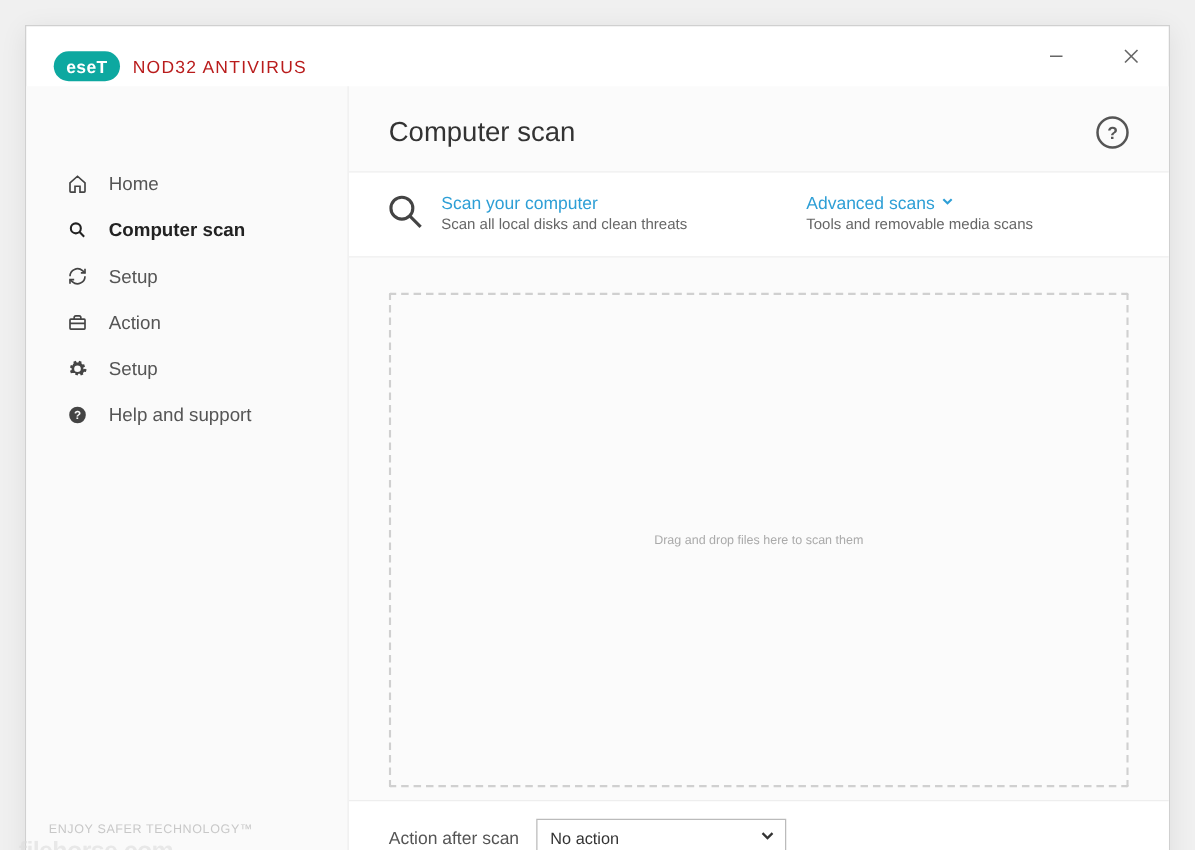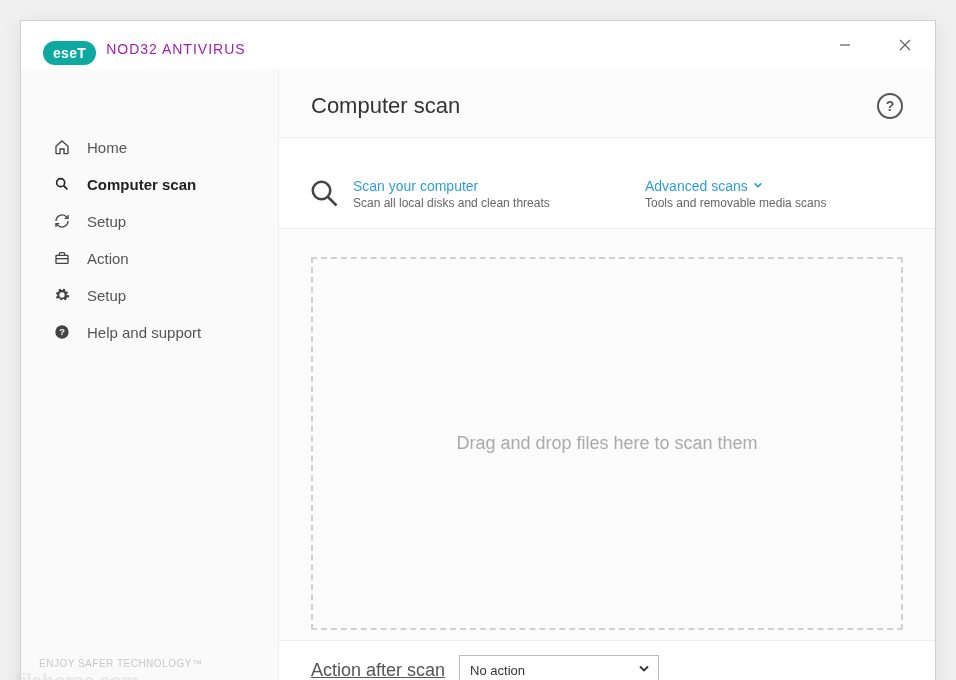--- a/index.html
+++ b/index.html
@@ -51,34 +51,35 @@
       border-right: 1px solid #eee;
       display: flex;
       flex-direction: column;
       position: relative;
     }
     .logo-row {
       position: absolute;
       top: -28px;
       left: 22px;
       display: flex;
+      align-items: center;
       gap: 10px;
     }
     .eset-badge {
       background: #0da8a0;
       color: #fff;
       font-weight: 700;
       font-size: 14px;
       letter-spacing: 0.3px;
       padding: 4px 10px;
       border-radius: 12px;
       font-family: Arial, sans-serif;
     }
     .product-name {
-      color: #a21caf;
+      color: #b91c1c;
       font-size: 14px;
       letter-spacing: 1px;
       font-weight: 400;
     }
     .nav {
       margin-top: 62px;
       padding: 0 18px 0 26px;
       display: flex;
       flex-direction: column;
       gap: 4px;
@@ -130,21 +131,20 @@
       padding: 16px 30px;
       display: flex;
       gap: 36px;
       border-top: 1px solid #eee;
       border-bottom: 1px solid #eee;
     }
     .opt {
       display: flex;
       gap: 14px;
       cursor: pointer;
-      margin-top: 24px;
     }
     .opt .oicon { color: #444; }
     .opt .title {
       color: #2e9fd6;
       font-size: 14px;
       display: flex;
       align-items: center;
       gap: 5px;
     }
     .opt .sub {
@@ -160,34 +160,33 @@
       min-height: 0;
     }
     .drop-zone {
       flex: 1;
       border: 2px dashed #d0d0d0;
       border-radius: 2px;
       display: flex;
       align-items: center;
       justify-content: center;
       color: #aaa;
-      font-size: 18px;
+      font-size: 10px;
     }
     .bottom-bar {
       padding: 14px 32px;
       display: flex;
       align-items: center;
       gap: 14px;
       border-top: 1px solid #eee;
       background: #fff;
     }
     .bottom-bar label {
-      font-size: 18px;
+      font-size: 14px;
       color: #555;
-      text-decoration: underline;
     }
     .select {
       position: relative;
       width: 200px;
       border: 1px solid #bbb;
       background: #fff;
       height: 30px;
       display: flex;
       align-items: center;
       padding: 0 30px 0 10px;

